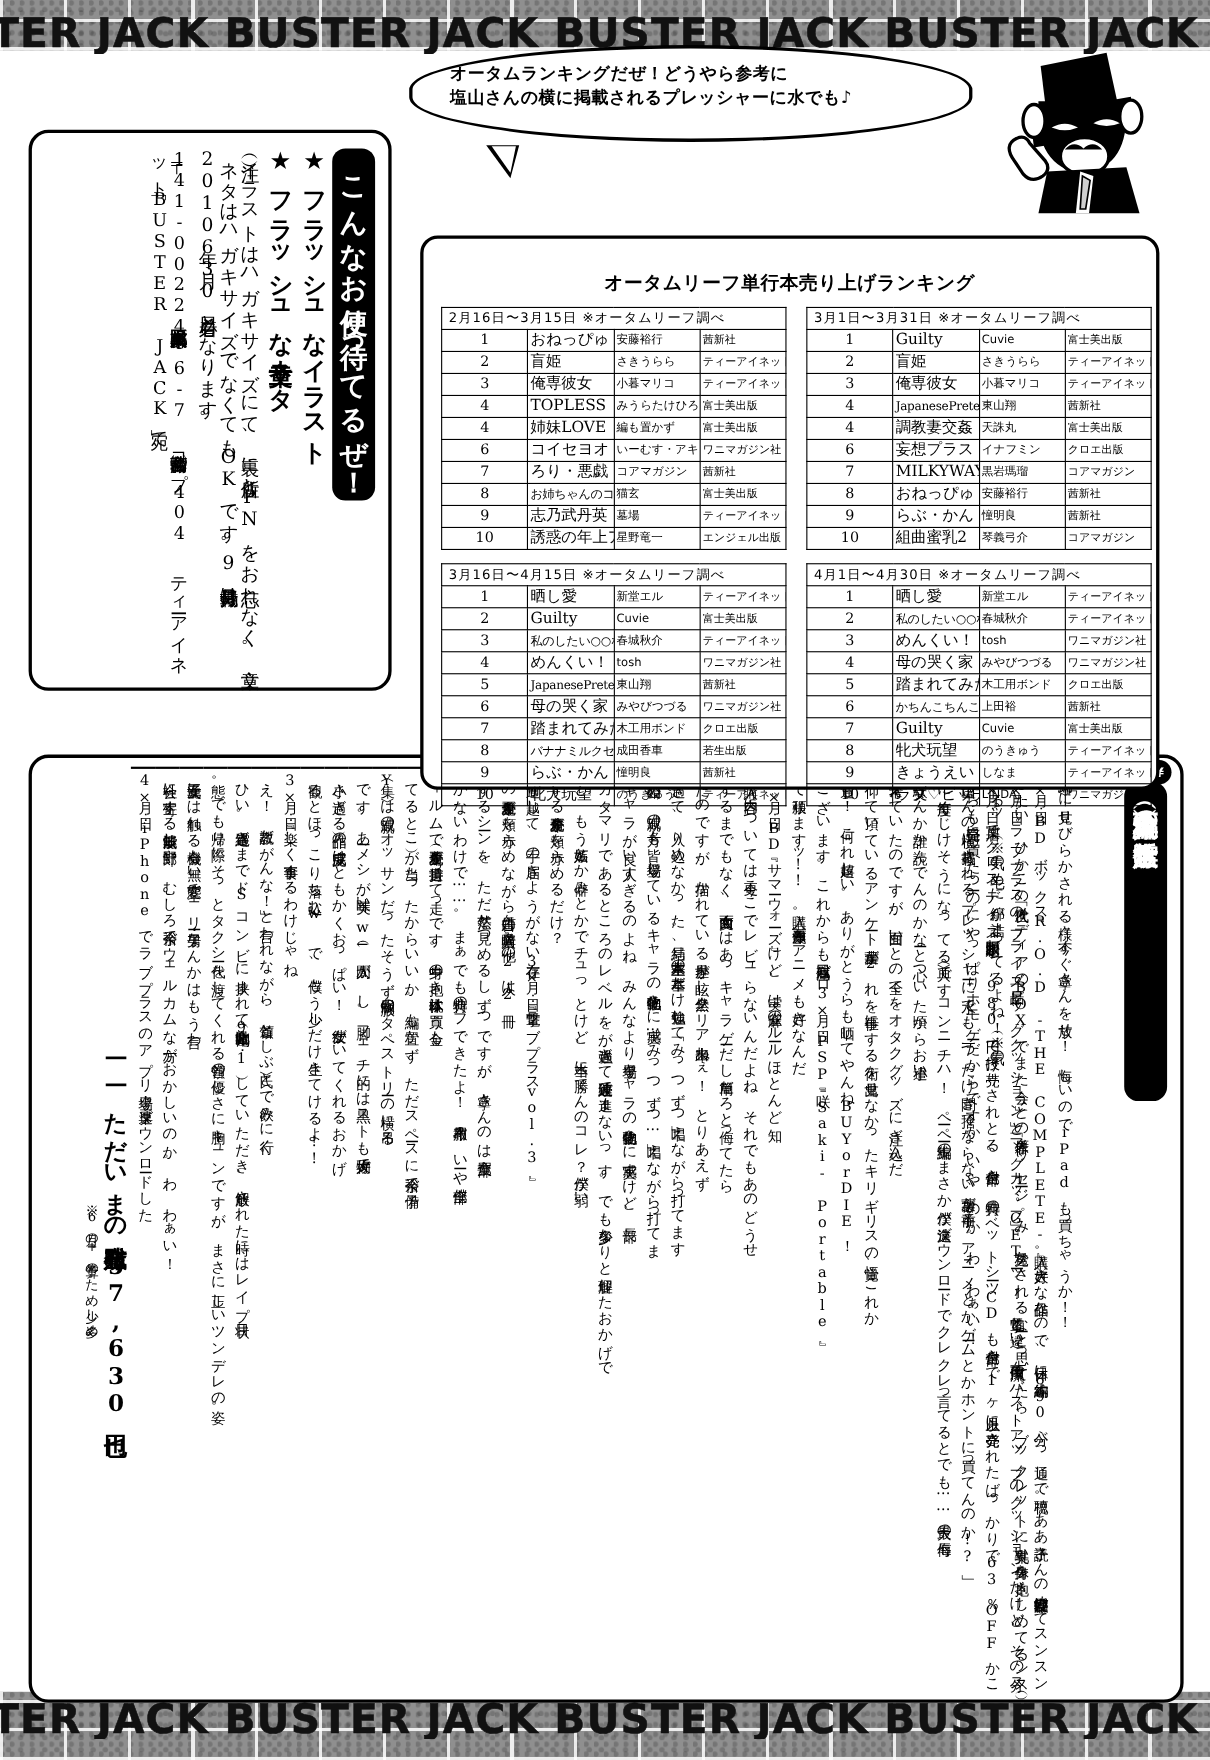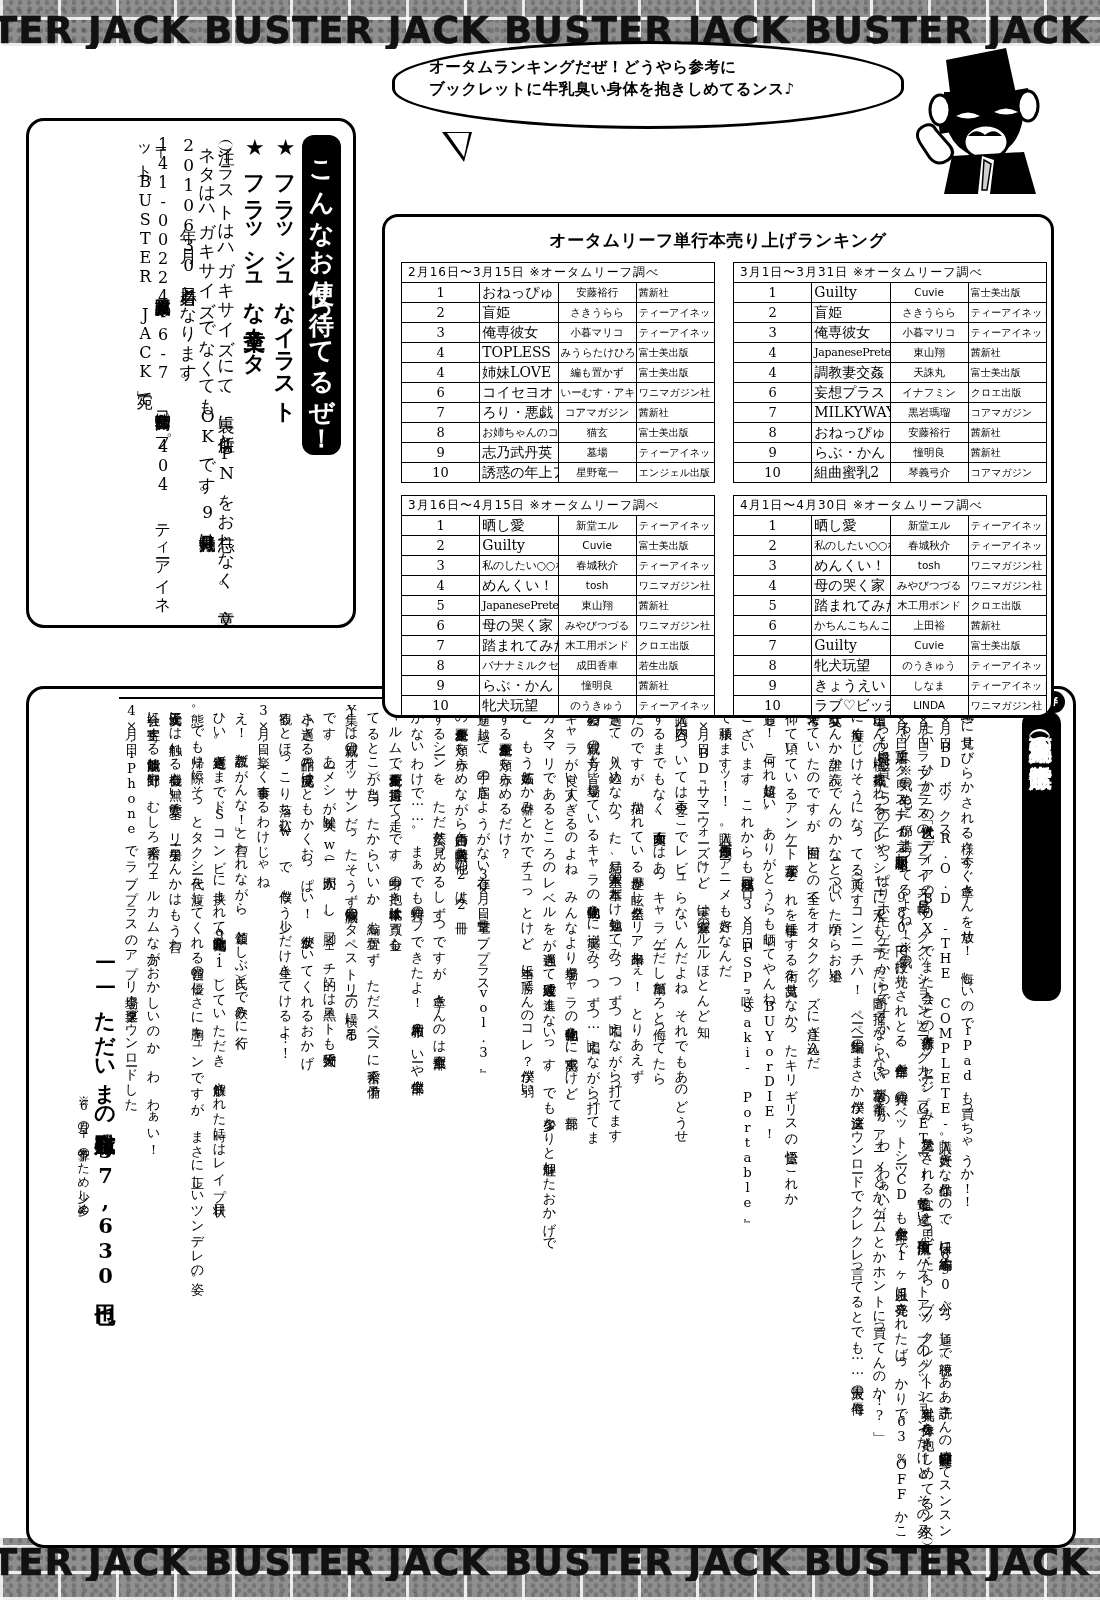--- a/index.html
+++ b/index.html
@@ -65,21 +65,21 @@
     position: absolute;
     top: 46px;
     left: 0;
     width: 1100px;
     height: 630px;
   }
 
   
   .speech-bubble {
     position: absolute;
-    left: 392px;
+    left: 372px;
     top: -5px;
     width: 512px;
     height: 88px;
     background: #fff;
     border: 3px solid #000;
     border-radius: 50% / 46%;
     box-sizing: border-box;
     z-index: 8;
   }
   .speech-bubble-inner {
@@ -134,21 +134,21 @@
     border: 3px solid #000;
     border-radius: 16px;
     box-sizing: border-box;
     z-index: 4;
   }
   .rank-title {
     text-align: center;
     font-weight: 900;
     font-size: 17px;
     letter-spacing: .5px;
-    margin-top: 12px;
+    margin-top: 29px;
     color: #000;
   }
   .rank-grid {
     display: grid;
     grid-template-columns: 1fr 1fr;
     gap: 12px 18px;
     padding: 10px 4px 0 16px;
   }
   table.rank-table {
     border-collapse: collapse;
@@ -179,21 +179,21 @@
     font-family: "DejaVu Serif", "Liberation Serif", serif;
   }
   td.c-title {
     font-size: 14px;
     font-family: "DejaVu Serif", "Liberation Serif", serif;
   }
   td.c-title.squeeze { font-size: 11px; letter-spacing: -.3px;}
   td.c-author {
     width: 88px;
     font-size: 10.5px;
-    text-align: center;
+    text-align: left;
     margin-left: 24px;
   }
   td.c-pub {
     width: 74px;
     font-size: 10px;
     padding-left: 3px;
   }
 
   
   .letter-box {
@@ -391,21 +391,21 @@
         <path d="M106 134 l7 4 l-4 26 l-5 0z" fill="#cfcfcf" stroke="#000" stroke-width="1.5"></path>
 
         <path d="M44 120 q-10 -14 2 -20 q8 -4 12 4 l14 16 q6 8 -2 14 q-10 7 -18 -2z" fill="#fff" stroke="#000" stroke-width="3"></path>
       </svg>
     </div>
 
     <div class="bubble-tail"></div>
     <div class="speech-bubble">
       <div class="speech-bubble-inner">
         <div>オータムランキングだぜ！どうやら参考に</div>
-        <div>ブックレットに牛乳臭い身体を抱きしめてるンス♪</div>
+        <div>塩山さんの横に掲載されるプレッシャーに水でも♪</div>
       </div>
     </div>
 
     <div class="letter-box">
       <div class="letter-heading v-head">こんなお便り待ってるぜ！</div>
       <div class="v-text letter-sub">★フラッシュなイラスト</div>
       <div class="v-text letter-sub">★フラッシュな文章ネタ</div>
       <div class="v-text letter-body">（注）イラストはハガキサイズにて、裏に住所とPNをお忘れなく。文章ネタはハガキサイズでなくてもOKです。9月号掲載分は2010年6月30日必着となります。</div>
       <div class="v-text letter-addr">〒141-0022東京都品川区東五反田4-6-7 ㈱藤和高輪台コープ404 ティーアイネット「BUSTER JACK」宛て</div>
     </div>

